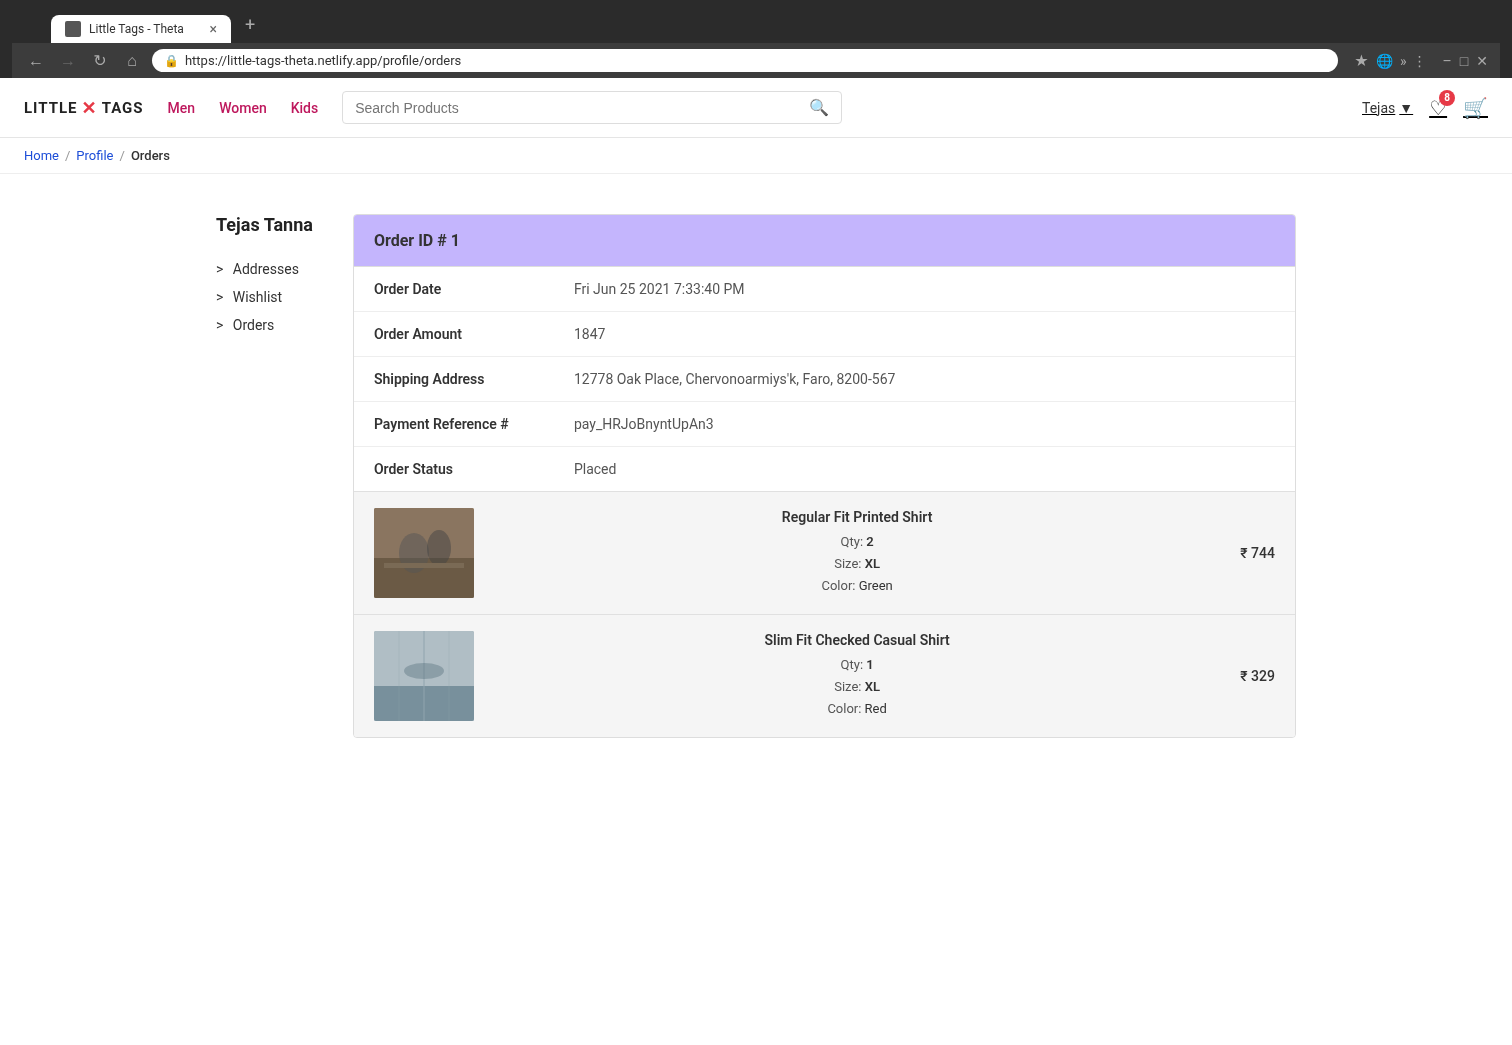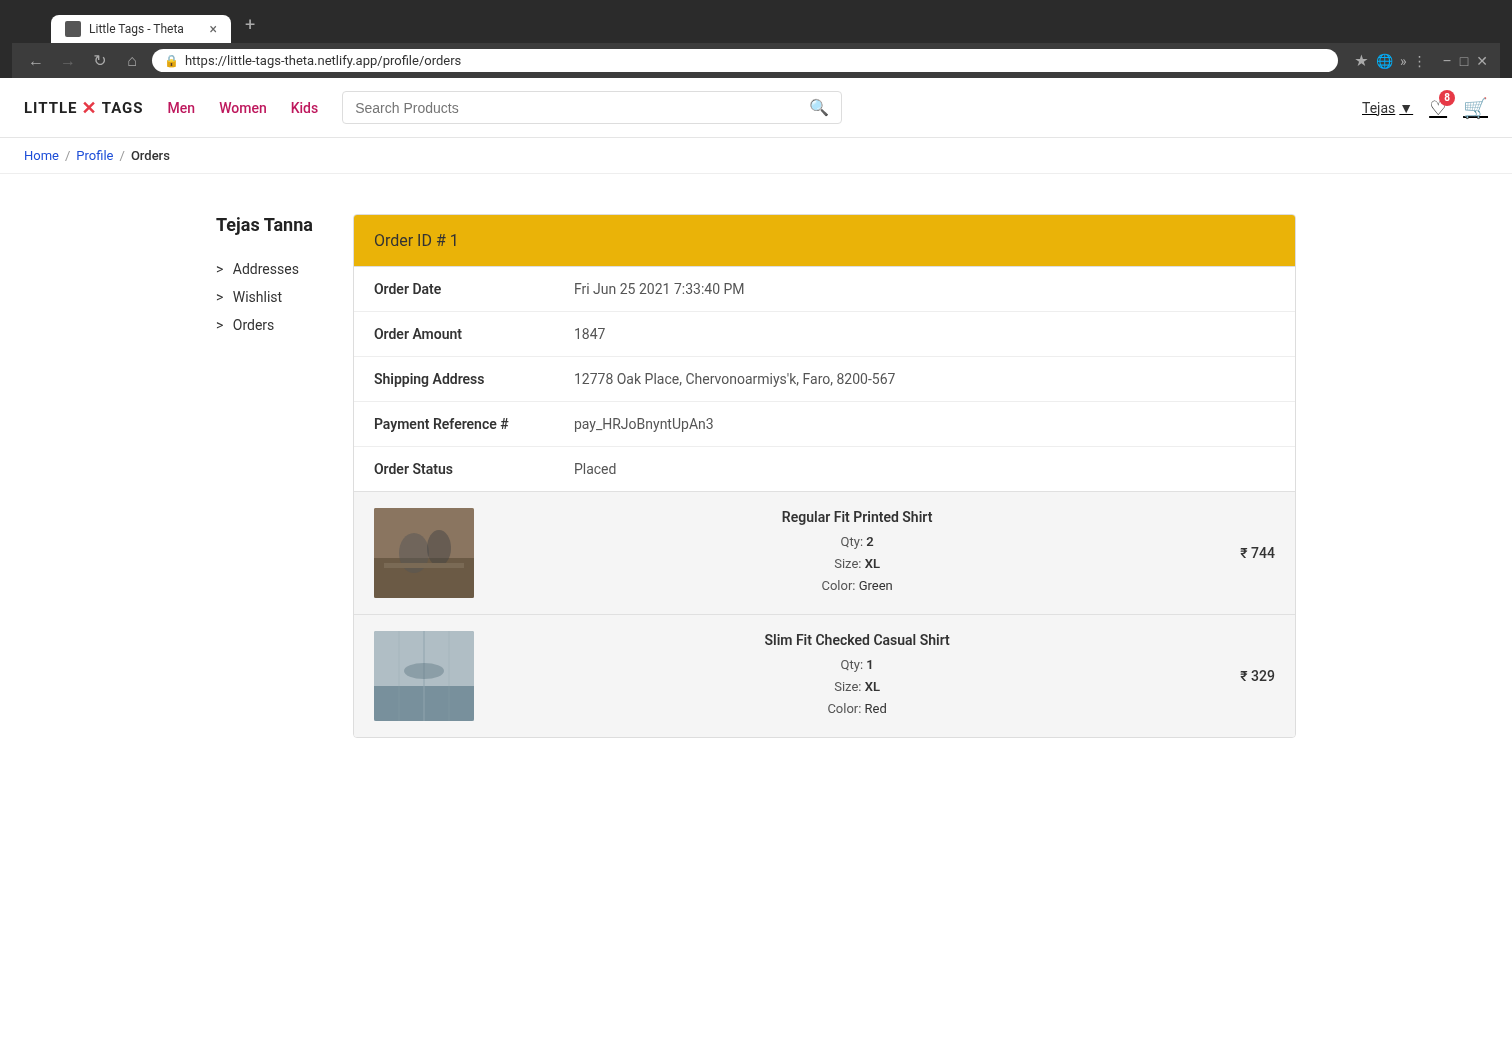--- a/index.html
+++ b/index.html
@@ -218,24 +218,24 @@
       flex: 1;
     }
     .order-card {
       border: 1px solid #ddd;
       border-radius: 4px;
       overflow: hidden;
     }
     .order-card-header {
       padding: 16px 20px;
       font-size: 16px;
-      font-weight: 400;
+      font-weight: 700;
       color: #333;
       border-bottom: 1px solid #ddd;
-      background: #eab308;
+      background: #c4b5fd;
     }
     .order-details-table {
       width: 100%;
       border-collapse: collapse;
     }
     .order-details-table tr {
       border-bottom: 1px solid #eee;
     }
     .order-details-table tr:last-child {
       border-bottom: none;

